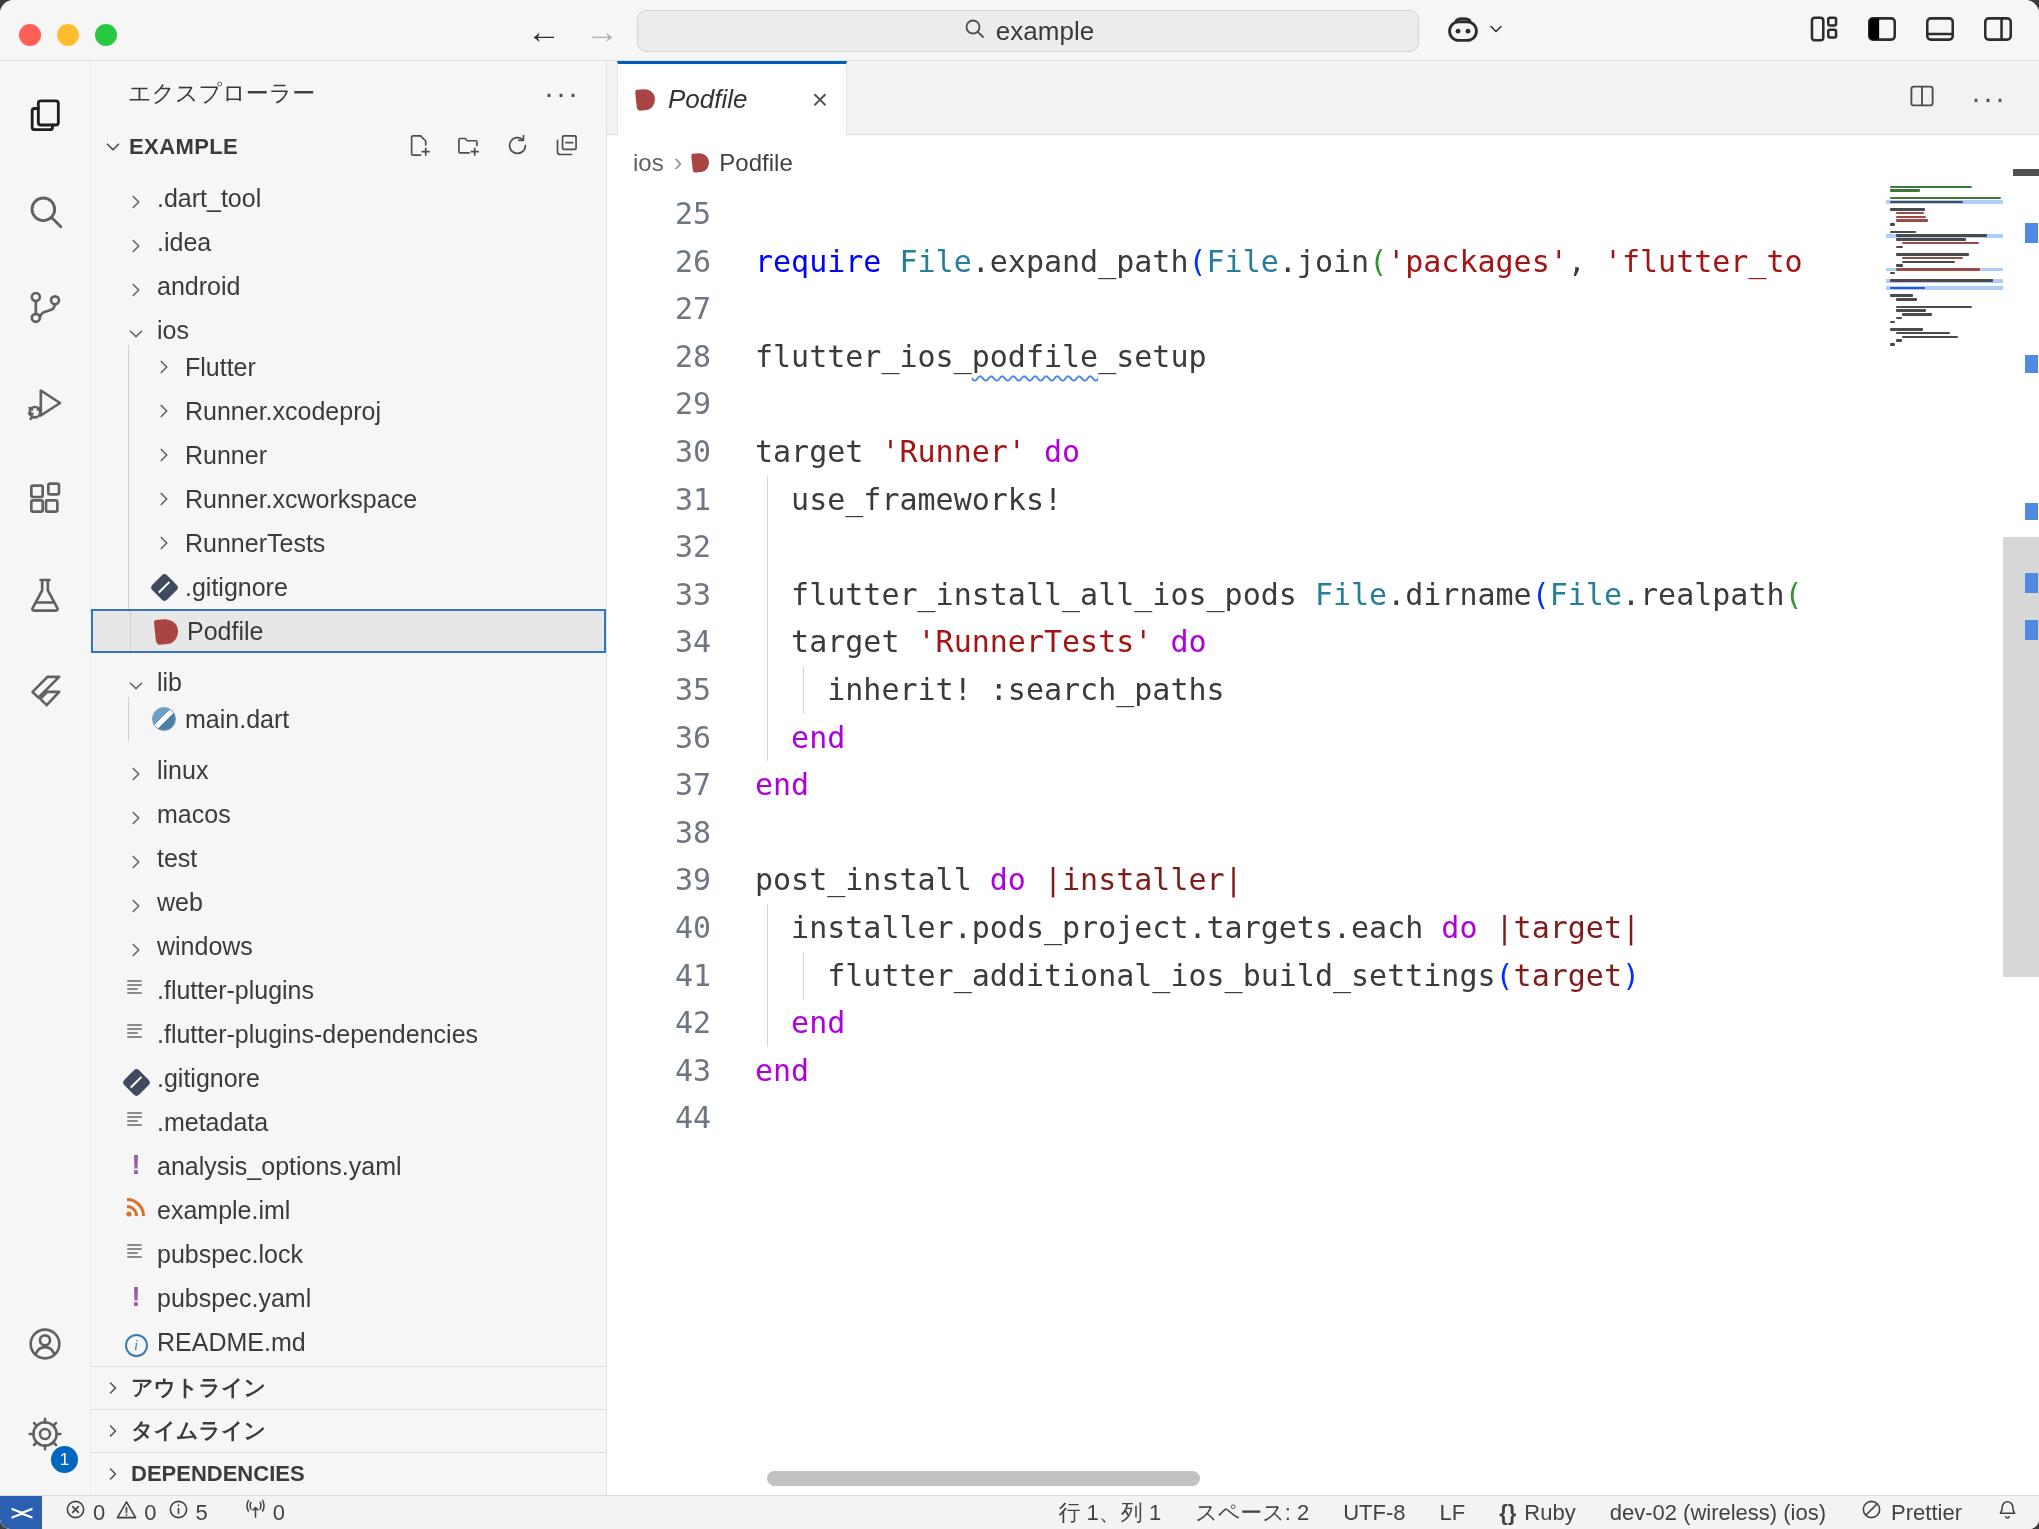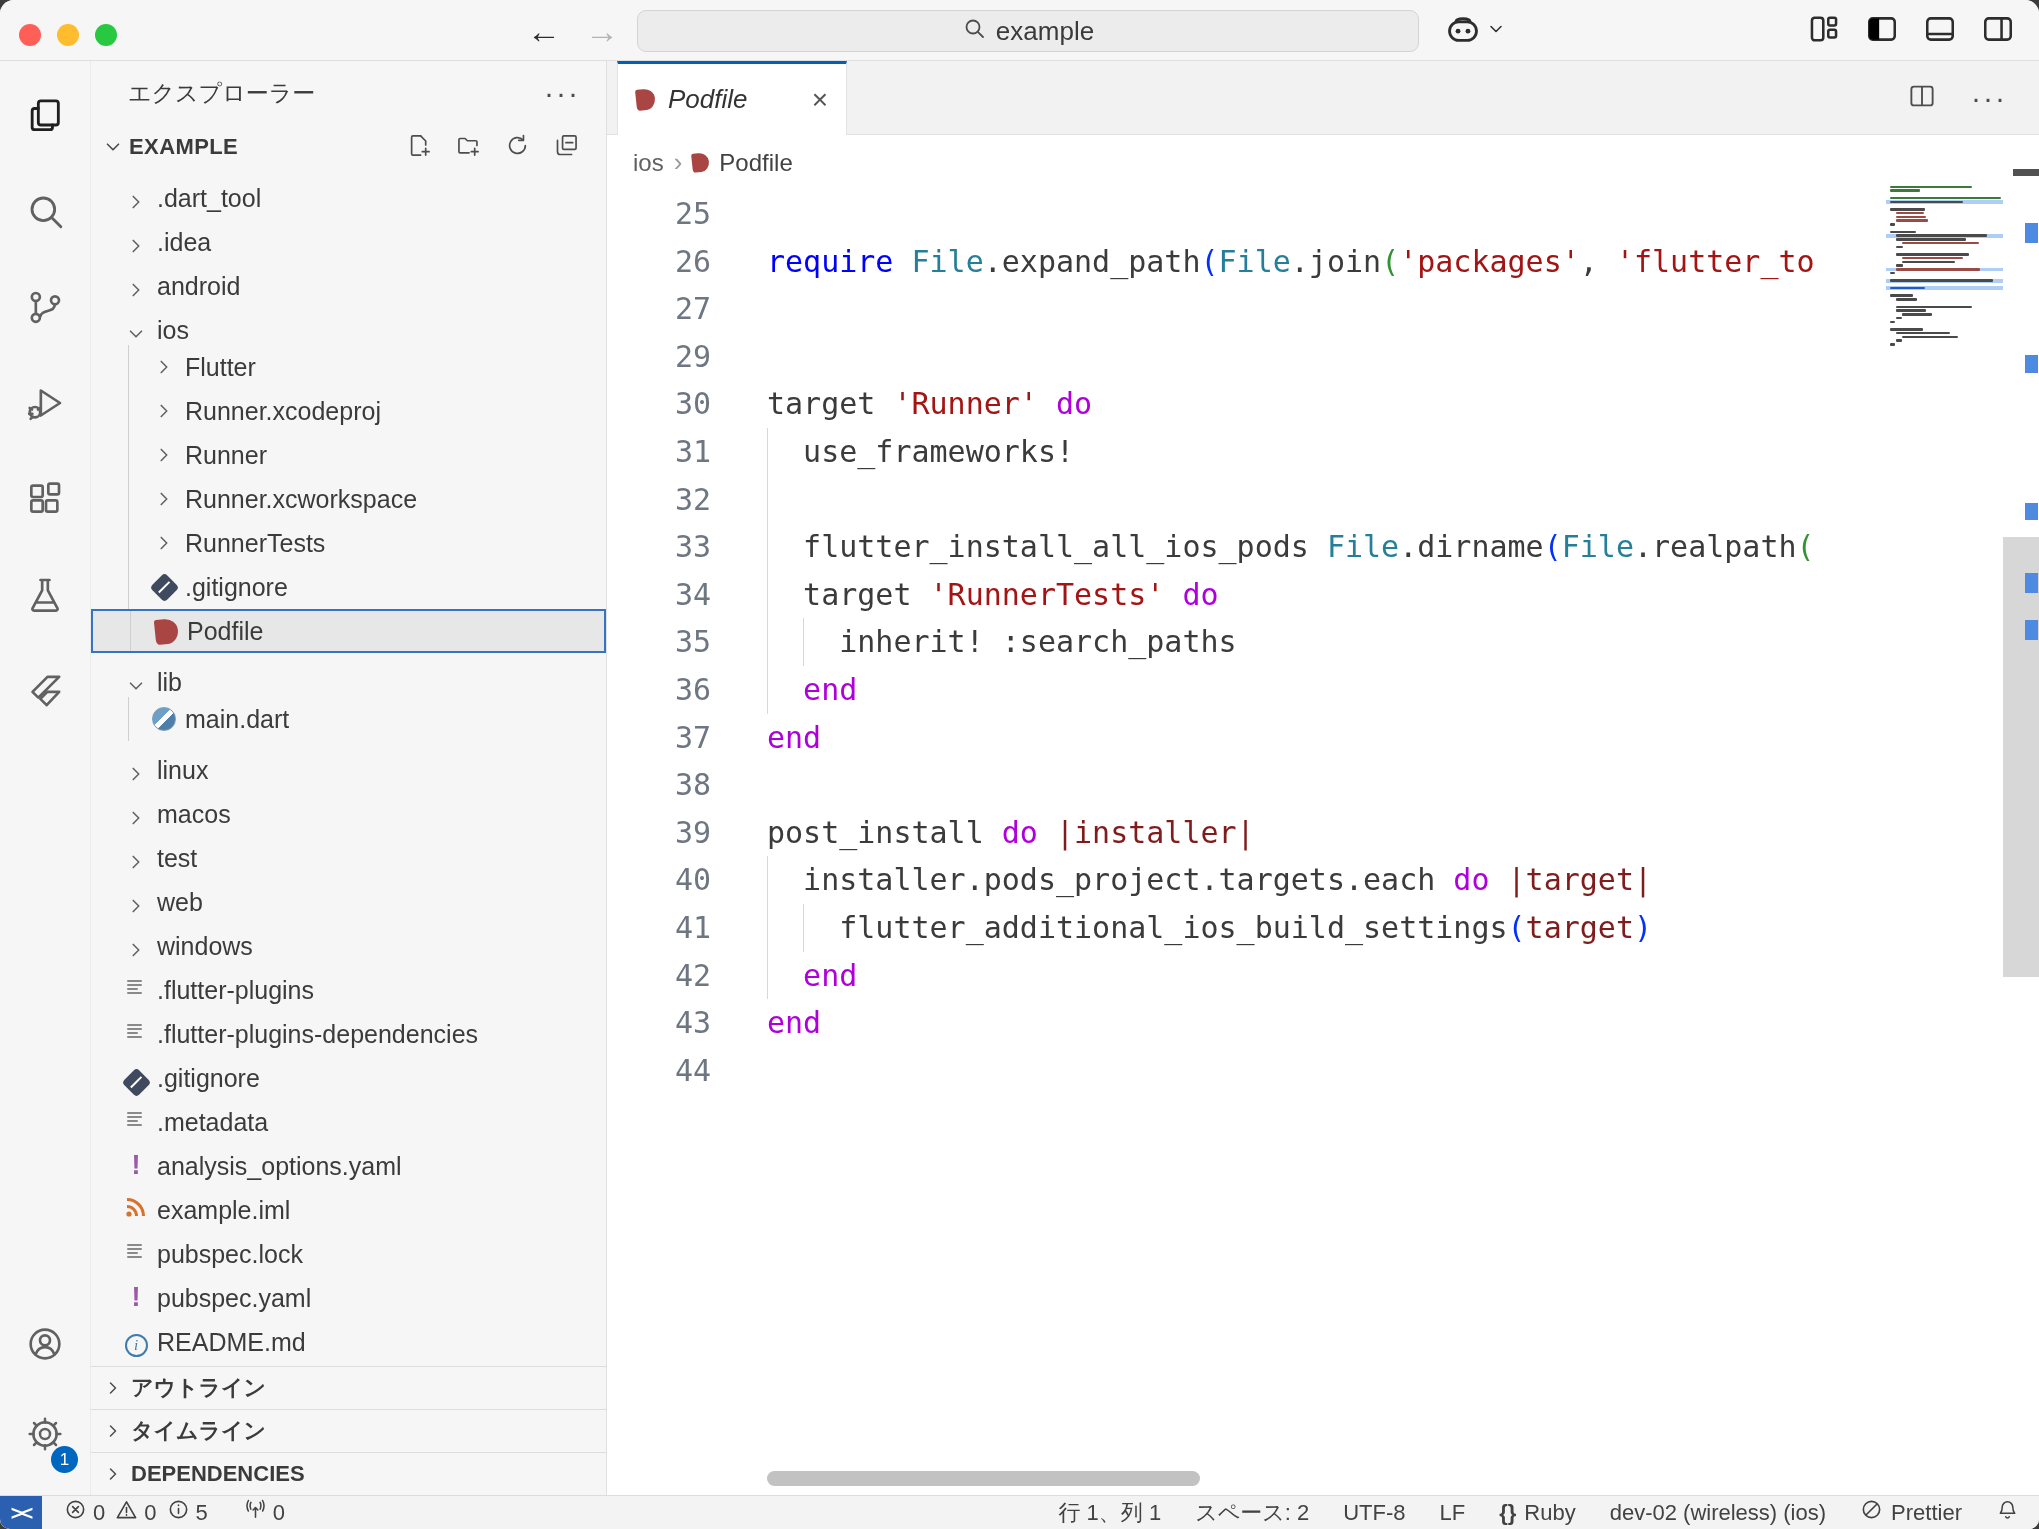--- a/index.html
+++ b/index.html
@@ -79,21 +79,21 @@
   .tab-actions { margin-left:auto; display:flex; align-items:center; gap:34px; padding-right:32px; color:#4d4d4d; }
   .tab-actions svg { width:30px; height:30px; stroke:currentColor; }
   .tab-actions .more { font-size:30px; letter-spacing:2px; }
   .breadcrumb { position:absolute; top:74px; left:0; right:0; height:55px; background:#fff; display:flex; align-items:center; padding-left:26px; gap:10px; font-size:24px; color:#616161; }
   .breadcrumb .bc-sep { color:#9a9a9a; font-size:26px; }
   .breadcrumb .bc-file { color:#424242; }
 
   .code-scroll { position:absolute; top:129px; left:0; right:153px; bottom:0; overflow:hidden; z-index:1; }
   .code-line { position:relative; height:47.6px; line-height:47.6px; white-space:pre; font-family:"DejaVu Sans Mono",monospace; font-size:30px; }
   .ln { position:absolute; left:0; width:104px; text-align:right; color:#6e7681; }
-  .lc { position:absolute; left:160px; top:0; }
+  .lc { position:absolute; left:148px; top:0; }
   .iguide { position:absolute; top:0; bottom:0; width:1px; background:#d8d8d8; }
   .c-pln{color:#3b3b3b}.c-kw{color:#0000ff}.c-cls{color:#267f99}.c-str{color:#a31515}
   .c-ctrl{color:#af00db}.c-var{color:#7f1d1d}.c-p1{color:#0431fa}.c-p2{color:#319331}
   .sqg { text-decoration:underline; text-decoration-style:wavy; text-decoration-color:#4b86e0; text-decoration-thickness:2px; text-underline-offset:8px; }
 
   
   .minimap { position:absolute; top:124px; right:36px; width:117px; bottom:0; background:#ffffff; z-index:3; }
   .mrow { height:3.75px; position:relative; }
   .mrow.hl { background:#aecdf7; }
   .mbar { position:absolute; top:0.7px; height:2.4px; border-radius:1px; }
@@ -531,20 +531,21 @@
       <div class="breadcrumb">
         <span>ios</span>
         <span class="bc-sep">›</span>
         <span class="pod-shape pod-sm" style="width:17px;height:19px;"></span>
         <span class="bc-file">Podfile</span>
       </div>
       <div class="code-scroll" id="code">
           <div class="code-line"><span class="ln">25</span><span class="lc"></span></div>
           <div class="code-line"><span class="ln">26</span><span class="lc"><span class="c-kw">require</span><span class="c-pln"> </span><span class="c-cls">File</span><span class="c-pln">.expand_path</span><span class="c-p1">(</span><span class="c-cls">File</span><span class="c-pln">.join</span><span class="c-p2">(</span><span class="c-str">'packages'</span><span class="c-pln">, </span><span class="c-str">'flutter_to</span></span></div>
           <div class="code-line"><span class="ln">27</span><span class="lc"></span></div>
+          <div class="code-line"><span class="ln">28</span><span class="lc"><span class="c-pln">flutter_ios_</span><span class="c-pln sqg">podfile</span><span class="c-pln">_setup</span></span></div>
           <div class="code-line"><span class="ln">29</span><span class="lc"></span></div>
           <div class="code-line"><span class="ln">30</span><span class="lc"><span class="c-pln">target </span><span class="c-str">'Runner'</span><span class="c-pln"> </span><span class="c-ctrl">do</span></span></div>
           <div class="code-line"><span class="ln">31</span><span class="iguide" style="left:160px"></span><span class="lc"><span class="c-pln">  use_frameworks!</span></span></div>
           <div class="code-line"><span class="ln">32</span><span class="iguide" style="left:160px"></span><span class="lc"></span></div>
           <div class="code-line"><span class="ln">33</span><span class="iguide" style="left:160px"></span><span class="lc"><span class="c-pln">  flutter_install_all_ios_pods </span><span class="c-cls">File</span><span class="c-pln">.dirname</span><span class="c-p1">(</span><span class="c-cls">File</span><span class="c-pln">.realpath</span><span class="c-p2">(</span></span></div>
           <div class="code-line"><span class="ln">34</span><span class="iguide" style="left:160px"></span><span class="lc"><span class="c-pln">  target </span><span class="c-str">'RunnerTests'</span><span class="c-pln"> </span><span class="c-ctrl">do</span></span></div>
           <div class="code-line"><span class="ln">35</span><span class="iguide" style="left:160px"></span><span class="iguide" style="left:196.1px"></span><span class="lc"><span class="c-pln">    inherit! :search_paths</span></span></div>
           <div class="code-line"><span class="ln">36</span><span class="iguide" style="left:160px"></span><span class="lc"><span class="c-ctrl">  end</span></span></div>
           <div class="code-line"><span class="ln">37</span><span class="lc"><span class="c-ctrl">end</span></span></div>
           <div class="code-line"><span class="ln">38</span><span class="lc"></span></div>

